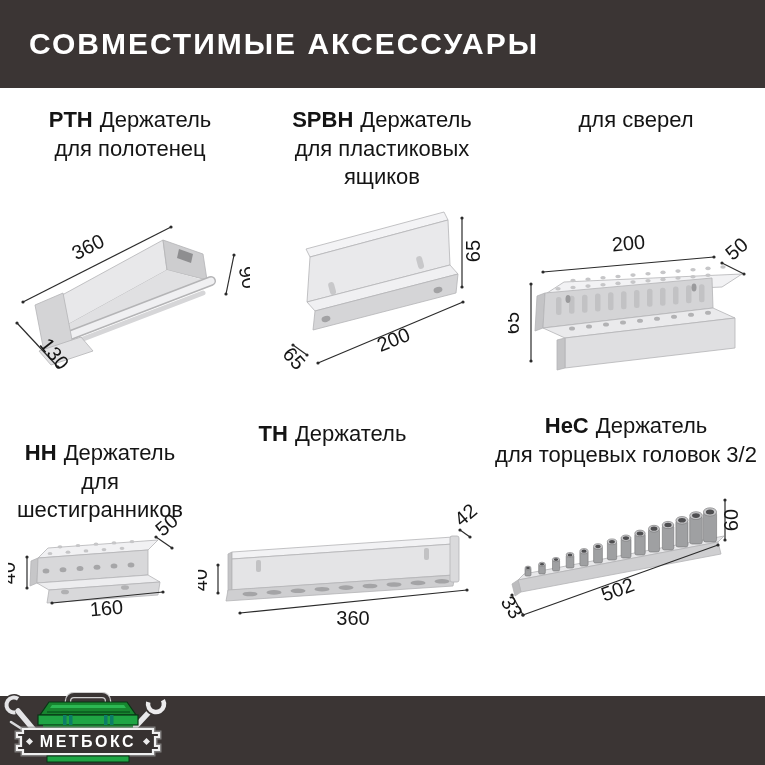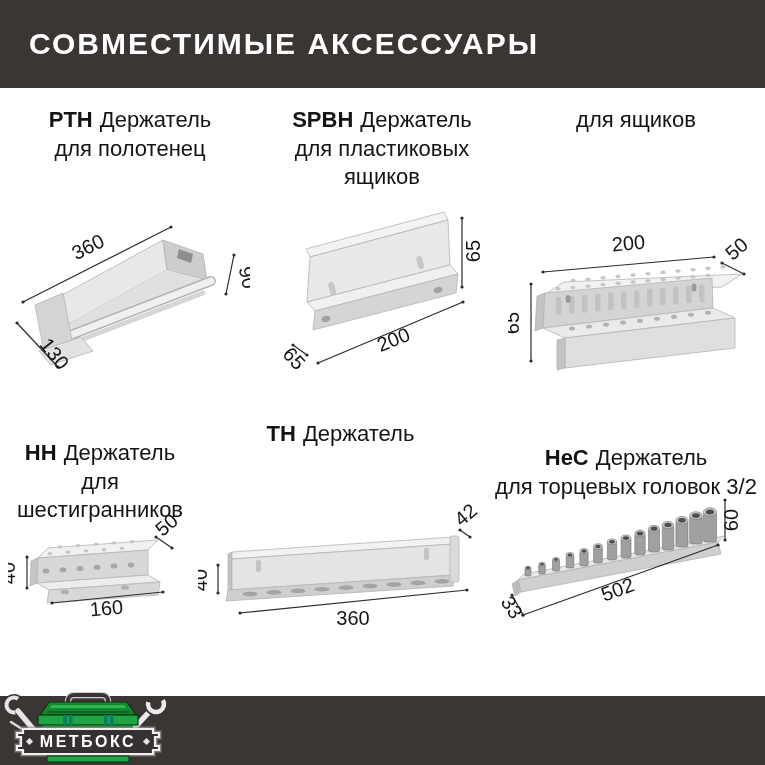--- a/index.html
+++ b/index.html
@@ -31,32 +31,32 @@
   <div class="ptitle" style="left:258px;top:106px;width:248px">
     <div><span class="code">SPBH</span><span>Держатель</span></div>
     <div class="trest">для пластиковых
 ящиков</div>
   </div>
   <div class="ptitle" style="left:10px;top:106px;width:240px">
     <div><span class="code">PTH</span><span>Держатель</span></div>
     <div class="trest">для полотенец</div>
   </div>
   <div class="ptitle" style="left:512px;top:106px;width:248px">
-    <div class="trest">для ящиков</div>
+    <div class="trest">для сверел</div>
   </div>
 
   <div class="ptitle" style="left:10px;top:439px;width:180px">
     <div><span class="code">HH</span><span>Держатель</span></div>
     <div class="trest">для
 шестигранников</div>
   </div>
-  <div class="ptitle" style="left:248px;top:420px;width:185px">
+  <div class="ptitle" style="left:240px;top:420px;width:185px">
     <div><span class="code">TH</span><span>Держатель</span></div>
   </div>
-  <div class="ptitle" style="left:495px;top:444px;width:262px">
+  <div class="ptitle" style="left:495px;top:412px;width:262px">
     <div><span class="code">HeC</span><span>Держатель</span></div>
     <div class="trest">для торцевых головок 3/2</div>
   </div>
 
   <svg class="illus" style="left:5px;top:203px" width="245" height="195" viewBox="0 0 245 195">
     <g>
       <polygon class="pp" points="48,97 158,37 162,67 53,127" fill="#e8e8ea"></polygon>
       <polygon class="pp" points="158,37 198,51 202,77 162,67" fill="#cdcdcf"></polygon>
       <polygon points="174,46 188,51 186,60 172,55" fill="#8e8e90"></polygon>
       <polygon points="53,127 162,67 202,78 58,137" fill="#e0e0e2"></polygon>

